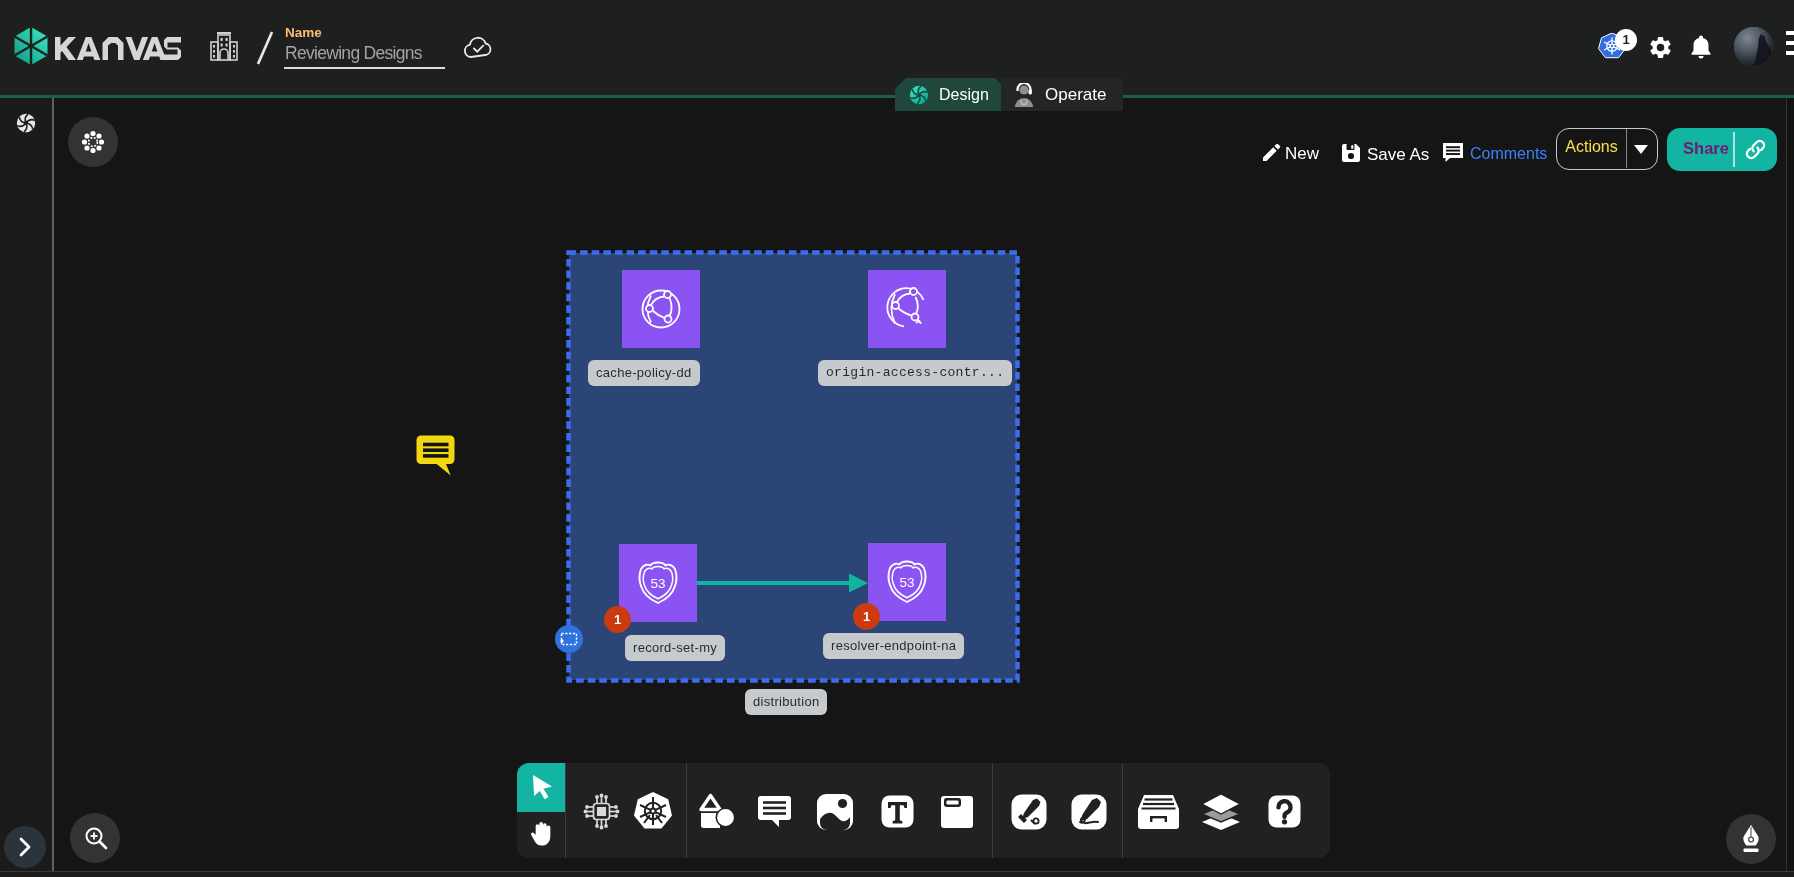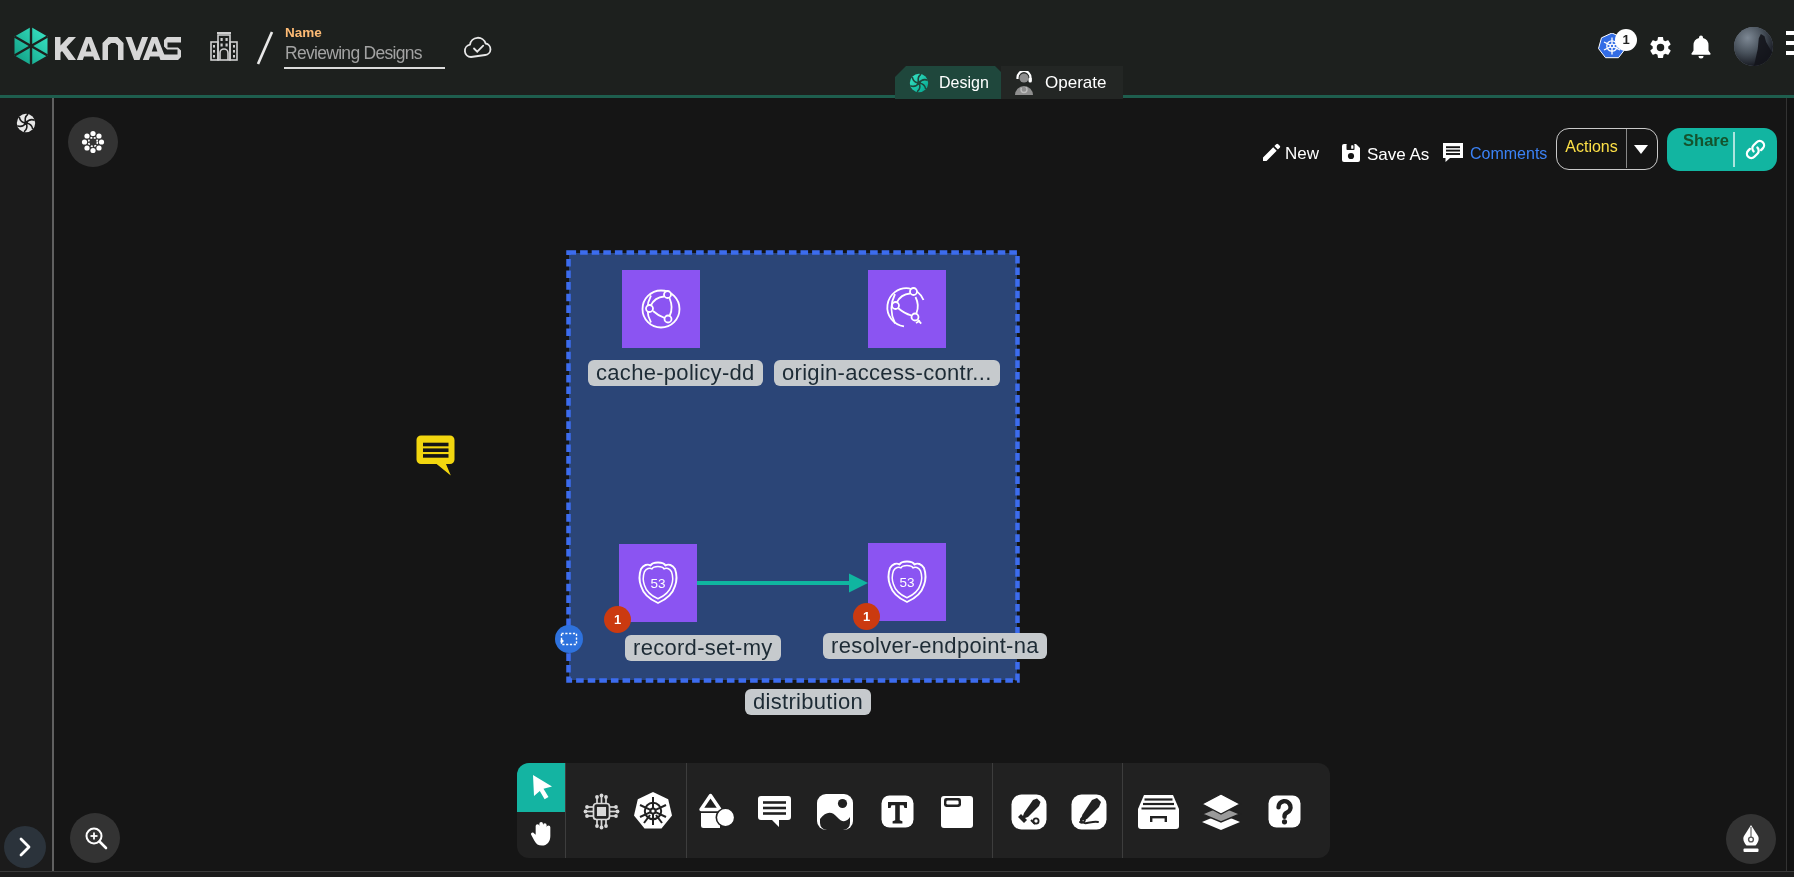--- a/index.html
+++ b/index.html
@@ -6,42 +6,42 @@
   html,body { width:1794px; height:877px; overflow:hidden; background:#151515;
     font-family:"Liberation Sans", sans-serif; }
   .abs { position:absolute; }
   #stage { position:relative; width:1794px; height:877px; }
 
   
   #header { position:absolute; left:0; top:0; width:1794px; height:95px; background:#1d201e; }
   #tealline { position:absolute; left:0; top:95px; width:1794px; height:3px; background:#1e5e4e; }
 
   
-  .tab { position:absolute; top:66px; height:33px; display:flex; align-items:center; }
+  .tab { position:absolute; top:78px; height:33px; display:flex; align-items:center; }
   #tab-design { left:895px; width:106px; background:#1f473c;
      clip-path:polygon(11px 0, calc(100% - 6px) 0, 100% 6px, 100% 100%, 0 100%, 0 11px); }
   #tab-operate { left:1001px; width:122px; background:#232624; }
   .tab span { color:#fff; font-size:17px; }
 
   
   #sidebar { position:absolute; left:0; top:98px; width:54px; height:779px;
      background:#1b1b1b; border-right:2px solid #606060; }
 
   
   #rstrip { position:absolute; left:1786px; top:98px; width:8px; height:779px;
      background:#121212; border-left:1px solid #333; }
   #bstrip { position:absolute; left:0; top:871px; width:1794px; height:6px;
      background:#1c1c1c; border-top:1px solid #3a3a3a; }
 
   
   #group { position:absolute; left:569px; top:253px; width:448px; height:427px;
      background:#2b4577; }
   .node { position:absolute; width:78px; height:78px; background:#8b54f2;padding-left:29px; }
   .chip { position:absolute; height:26px; background:#c6cacd; border-radius:6px;
-     color:#1d2b35; font-size:22px; letter-spacing:0.3px; line-height:26px; text-align:center; padding:0 8px;
+     color:#1d2b35; font-size:13px; letter-spacing:0.3px; line-height:26px; text-align:center; padding:0 8px;
      white-space:nowrap; }
   .badge { position:absolute; width:27px; height:27px; border-radius:50%; background:#cb3a10;
      color:#fff; font-size:13px; font-weight:bold; text-align:center; line-height:27px; }
 
   
   #dock { position:absolute; left:517px; top:763px; width:813px; height:95px;
      background:#212121; border-radius:12px; }
   .vsep { position:absolute; top:0; width:1px; height:95px; background:#3d3d3d; }
   #cursorbtn { position:absolute; left:0; top:0; width:48px; height:49px;
      background:#14b4a2; border-radius:12px 0 0 0; }
@@ -219,21 +219,21 @@
       <line x1="4" y1="12" x2="18" y2="12"></line>
     </g>
   </svg>
   <div class="abs" style="left:1470px;top:145px;color:#3b82f6;font-size:16px;">Comments</div>
   <div class="abs" style="left:1556px;top:128px;width:102px;height:42px;border:1.5px solid #c9c9c9;border-radius:13px;">
     <div class="abs" style="left:0;top:9px;width:69px;text-align:center;color:#fde047;font-size:16px;">Actions</div>
     <div class="abs" style="left:69px;top:0;width:1px;height:39px;background:#888;"></div>
     <div class="abs" style="left:77px;top:16px;width:0;height:0;border-left:7px solid transparent;border-right:7px solid transparent;border-top:9px solid #fff;"></div>
   </div>
   <div class="abs" style="left:1667px;top:128px;width:110px;height:43px;background:#12b5a1;border-radius:13px;">
-    <div class="abs" style="left:8px;top:3px;width:62px;text-align:center;color:#14532d;font-size:16.5px;font-weight:bold;">Share</div>
+    <div class="abs" style="left:8px;top:11px;width:62px;text-align:center;color:#701a75;font-size:16.5px;font-weight:bold;">Share</div>
     <div class="abs" style="left:66px;top:4px;width:1.5px;height:35px;background:rgba(255,255,255,0.65);"></div>
     <svg class="abs" style="left:77px;top:10px" width="23" height="23" viewBox="0 0 24 24">
       <g fill="none" stroke="#fff" stroke-width="2.4" stroke-linecap="round">
         <path d="M10,14 a4.5,4.5 0 0 1 0,-6.4 l3.2,-3.2 a4.5,4.5 0 0 1 6.4,6.4 l-1.8,1.8"></path>
         <path d="M14,10 a4.5,4.5 0 0 1 0,6.4 l-3.2,3.2 a4.5,4.5 0 0 1 -6.4,-6.4 l1.8,-1.8"></path>
       </g>
     </svg>
   </div>
 
   <div class="fab" style="left:68px;top:117px;width:50px;height:50px;">
@@ -305,21 +305,21 @@
     <svg class="abs" style="left:14px;top:12px" width="50" height="55" viewBox="0 0 50 55">
       <g fill="none" stroke="#fff" stroke-width="1.9" stroke-linejoin="round">
         <path d="M8,13 C10.5,9 14.5,7.5 17.5,9.5 C19.5,5.5 30.5,5.5 32.5,9.5 C35.5,7.5 39.5,9 42,13 C43.8,18 43.8,25 42,30 C39.5,38.5 33,43.5 25,47 C17,43.5 10.5,38.5 8,30 C6.2,25 6.2,18 8,13 Z"></path>
         <path d="M8,13 C10.5,9 14.5,7.5 17.5,9.5 C19.5,5.5 30.5,5.5 32.5,9.5 C35.5,7.5 39.5,9 42,13 C43.8,18 43.8,25 42,30 C39.5,38.5 33,43.5 25,47 C17,43.5 10.5,38.5 8,30 C6.2,25 6.2,18 8,13 Z" transform="translate(5.1,5.4) scale(0.795)"></path>
       </g>
       <text x="25" y="32" fill="#fff" font-size="13.5" font-family="Liberation Sans" text-anchor="middle">53</text>
     </svg>
   </div>
 
   <div class="chip" style="left:588px;top:360px;">cache-policy-dd</div>
-  <div class="chip" style="left:774px;top:360px;">origin-access-contr...</div>
+  <div class="chip" style="left:818px;top:360px;font-family:Liberation Mono, monospace;">origin-access-contr...</div>
   <div class="chip" style="left:625px;top:635px;">record-set-my</div>
   <div class="chip" style="left:823px;top:633px;">resolver-endpoint-na</div>
 
   <div class="badge" style="left:604px;top:606px;">1</div>
   <div class="badge" style="left:853px;top:603px;">1</div>
 
   <div class="abs" style="left:555px;top:625px;width:28px;height:28px;border-radius:50%;background:#2e72dd;">
     <svg class="abs" style="left:5px;top:7px" width="18" height="14" viewBox="0 0 18 14">
       <rect x="1.5" y="1.5" width="15" height="11" fill="none" stroke="#fff" stroke-width="1.4" stroke-dasharray="2.2 1.6"></rect>
       <circle cx="2" cy="9" r="1.6" fill="#fff"></circle>

